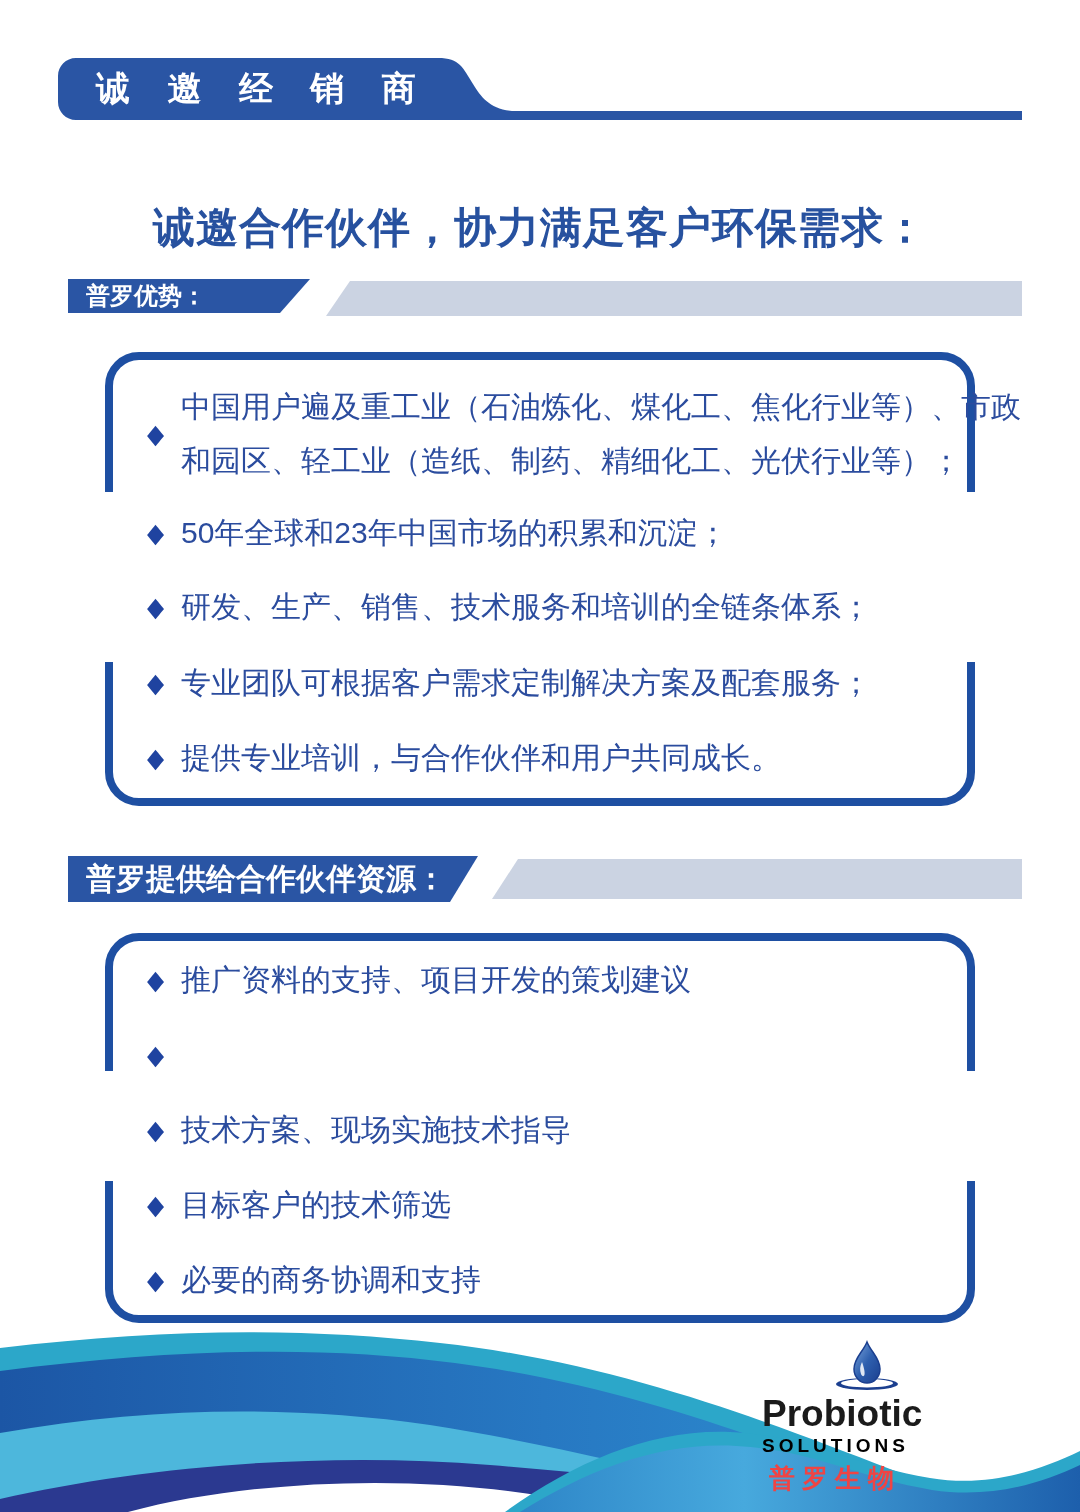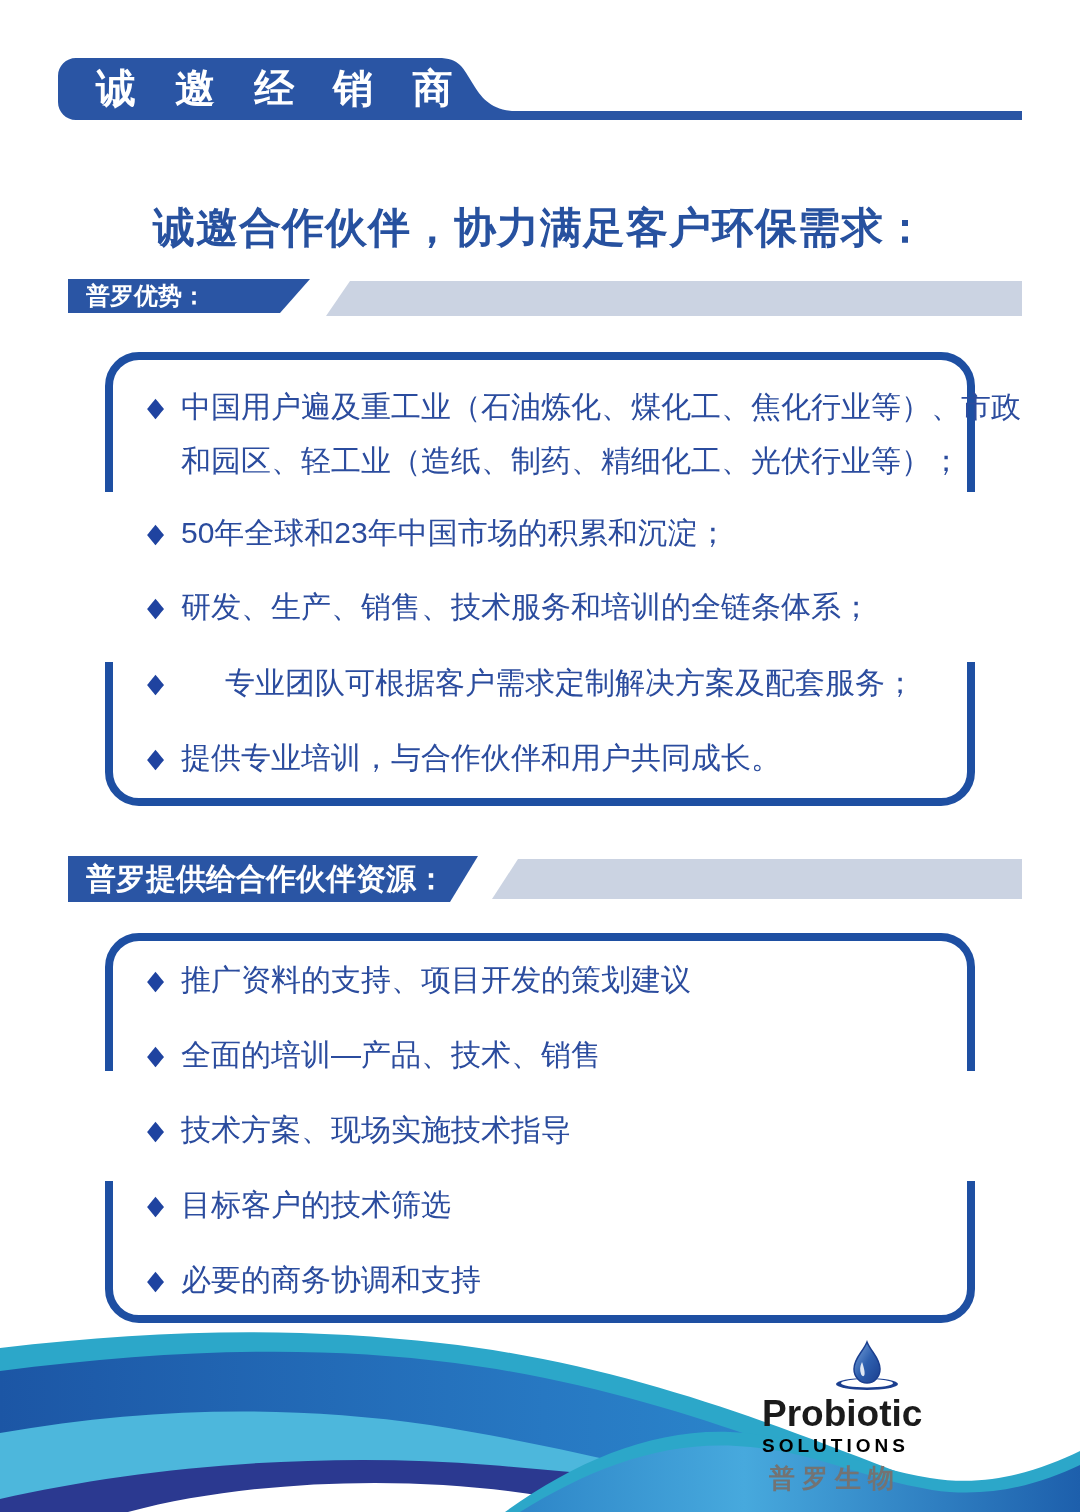--- a/index.html
+++ b/index.html
@@ -4,21 +4,21 @@
 <style>
   html,body{margin:0;padding:0;background:#e8e8e8;}
   .poster{
     position:relative;width:1080px;height:1512px;background:#ffffff;overflow:hidden;
     font-family:"Liberation Sans","DejaVu Sans",sans-serif;margin:0 auto;
   }
   
   .ribbon-svg{position:absolute;left:0;top:0;width:1080px;height:130px;display:block;}
   .banner-title{
     position:absolute;left:96px;top:58px;height:62px;line-height:60px;
-    color:#ffffff;font-size:40px;font-weight:800;letter-spacing:14px;white-space:nowrap;
+    color:#ffffff;font-size:34px;font-weight:800;letter-spacing:14px;white-space:nowrap;
   }
   
   .heading{
     position:absolute;left:0;top:200px;width:1080px;text-align:center;
     color:#27519F;font-size:42px;font-weight:800;letter-spacing:1px;white-space:nowrap;
   }
   
   .sec-label{
     position:absolute;background:#2A55A4;color:#ffffff;font-weight:700;
     display:flex;align-items:center;box-sizing:border-box;padding-left:18px;
@@ -38,47 +38,47 @@
     border:8px solid #1E4FA2;border-radius:34px;background:#ffffff;
   }
   .box.one{top:352px;height:454px;}
   .box.two{top:922px;height:390px;margin-top:11px;}
   .gap{position:absolute;width:10px;background:#ffffff;}
   .box.one .gap{top:132px;height:170px;}
   .box.two .gap{top:130px;height:110px;}
   .gap.gl{left:-9px;}
   .gap.gr{right:-9px;}
   
-  .bullet{position:absolute;left:0;display:flex;align-items:flex-start;padding-left:34px;}
+  .bullet{position:absolute;left:0;display:flex;align-items:center;padding-left:34px;}
   .diamond{
     width:34px;flex:0 0 34px;text-align:left;color:#1F43A0;font-size:27px;line-height:54px;
     transform:scaleX(.82);transform-origin:left center;
   }
   .diamond::before{content:"◆";}
   .blines{color:#2B4C9E;font-size:30px;line-height:54px;font-weight:500;white-space:nowrap;}
   
   .box.one .b1{top:20px;}
   .box.one .b2{top:146px;}
   .box.one .b3{top:220px;}
-  .box.one .b4{top:296px;gap:44px;}
+  .box.one .b4{top:296px;}
   .box.one .b5{top:371px;}
   
   .box.two .b1{top:12px;}
   .box.two .b2{top:87px;}
   .box.two .b3{top:162px;}
   .box.two .b4{top:237px;}
   .box.two .b5{top:312px;}
   
   .waves{position:absolute;left:0;bottom:0;width:1080px;height:185px;display:block;}
   
   .logo{position:absolute;left:762px;top:1340px;width:210px;text-align:left;}
   .logo-drop{display:block;margin:0 auto;}
   .logo-name{color:#1b1b1b;font-size:37px;font-weight:800;letter-spacing:0px;line-height:40px;margin-top:2px;}
   .logo-sub{color:#000000;font-size:19px;font-weight:800;letter-spacing:4px;line-height:22px;margin-top:1px;}
-  .logo-cn{color:#737373;font-size:26px;font-weight:800;letter-spacing:7px;line-height:30px;margin-top:6px;text-indent:7px;}
+  .logo-cn{color:#ef4444;font-size:26px;font-weight:800;letter-spacing:7px;line-height:30px;margin-top:6px;text-indent:7px;}
 </style>
 </head>
 <body>
 
 <div class="poster">
 
   <svg class="ribbon-svg" viewBox="0 0 1080 130" xmlns="http://www.w3.org/2000/svg" aria-hidden="true">
     <path d="M76,58 H438 C460,58 463,68 473,84 C481,97 491,111 516,111 H1022 V120 H76 C66,120 58,112 58,102 V76 C58,66 66,58 76,58 Z" fill="#2A55A4"></path>
   </svg>
   <div class="banner-title">诚 邀 经 销 商</div>
@@ -137,23 +137,20 @@
     <div class="gap gr"></div>
 
     <div class="bullet b1">
       <span class="diamond"></span>
       <div class="blines">
           <div>推广资料的支持、项目开发的策划建议</div>
         </div>
     </div>
     <div class="bullet b2">
       <span class="diamond"></span>
-      <div class="blines">
-          <div>全面的培训—产品、技术、销售</div>
-        </div>
     </div>
     <div class="bullet b3">
       <span class="diamond"></span>
       <div class="blines">
           <div>技术方案、现场实施技术指导</div>
         </div>
     </div>
     <div class="bullet b4">
       <span class="diamond"></span>
       <div class="blines">

